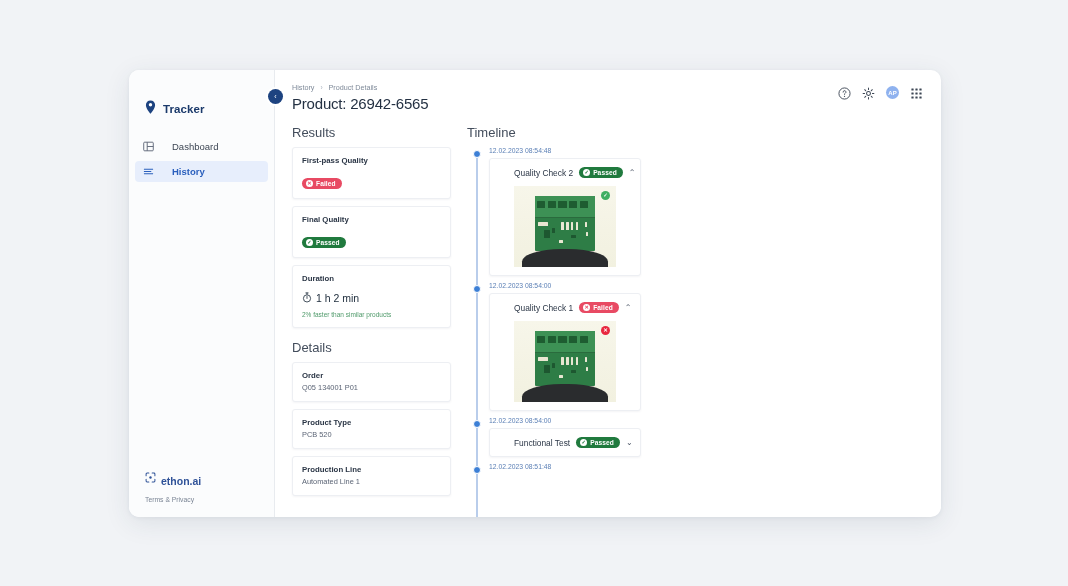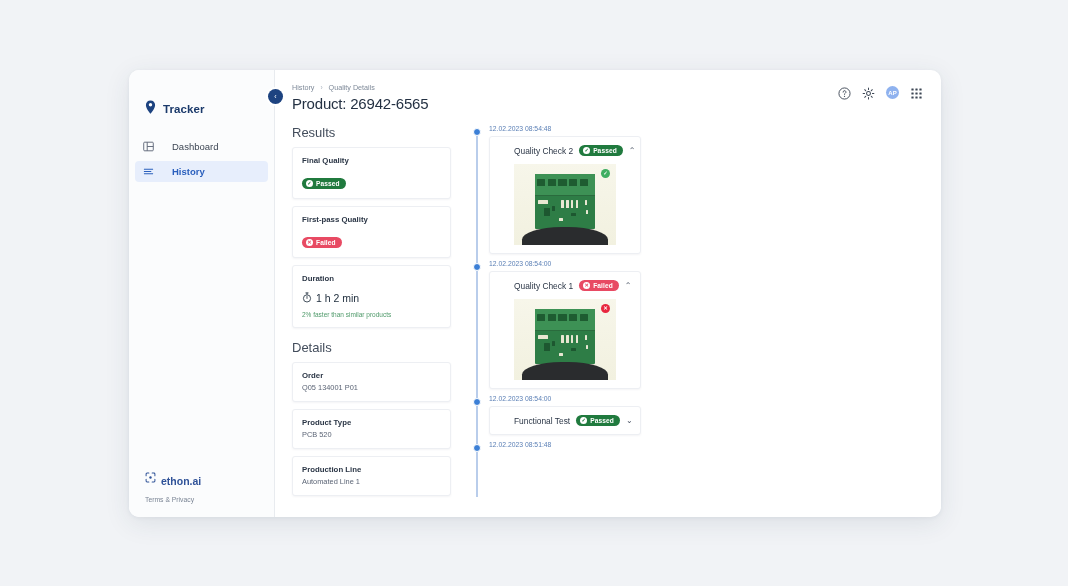--- a/index.html
+++ b/index.html
@@ -221,21 +221,21 @@
     </div>
   </aside>
 
   <main class="main">
 
     <header class="topbar">
       <div>
         <div class="breadcrumb">
           <span class="crumb">History</span>
           <span class="sep">›</span>
-          <span class="crumb">Quality Details</span>
+          <span class="crumb">Product Details</span>
         </div>
         <h1 class="page-title">Product: 26942-6565</h1>
       </div>
 
       <div class="topbar-icons">
         <span class="ticon">
           <svg width="13" height="13" viewBox="0 0 14 14" fill="none">
             <circle cx="7" cy="7" r="6" stroke="#3c4654" stroke-width="1"></circle>
             <path d="M5.5 5.5a1.5 1.5 0 1 1 2.2 1.3c-.5.3-.7.6-.7 1.1" stroke="#3c4654" stroke-width="1" stroke-linecap="round"></path>
             <circle cx="7" cy="10" r="0.7" fill="#3c4654"></circle>
@@ -265,32 +265,32 @@
         </span>
       </div>
     </header>
 
     <div class="content">
 
       <section class="col-left">
         <div class="section-title">Results</div>
 
         <div class="card">
+          <div class="card-label">First-pass Quality</div>
+          <span class="badge failed">
+            <span class="badge-glyph">✕</span>
+            <span>Failed</span>
+          </span>
+        </div>
+
+        <div class="card">
           <div class="card-label">Final Quality</div>
           <span class="badge passed">
             <span class="badge-glyph">✓</span>
             <span>Passed</span>
-          </span>
-        </div>
-
-        <div class="card">
-          <div class="card-label">First-pass Quality</div>
-          <span class="badge failed">
-            <span class="badge-glyph">✕</span>
-            <span>Failed</span>
           </span>
         </div>
 
         <div class="card">
           <div class="card-label">Duration</div>
           <div class="duration-row">
             <span>
               <svg width="10" height="11" viewBox="0 0 12 13" fill="none">
                 <circle cx="6" cy="7.6" r="4.3" stroke="#22303f" stroke-width="1"></circle>
                 <path d="M6 5.3v2.3" stroke="#22303f" stroke-width="1" stroke-linecap="round"></path>
@@ -313,20 +313,21 @@
           <div class="card-label" style="margin-bottom:3px">Product Type</div>
           <div class="detail-value">PCB 520</div>
         </div>
         <div class="card">
           <div class="card-label" style="margin-bottom:3px">Production Line</div>
           <div class="detail-value">Automated Line 1</div>
         </div>
       </section>
 
       <section class="col-right">
+        <div class="section-title">Timeline</div>
 
         <div class="timeline-scroll">
           <div class="rail"></div>
 
           <div class="tl-entry">
             <span class="tl-dot"></span>
             <div class="tl-time">12.02.2023 08:54:48</div>
             <div class="tl-card">
               <div class="tl-head">
                 <span class="tl-name">Quality Check 2</span>

